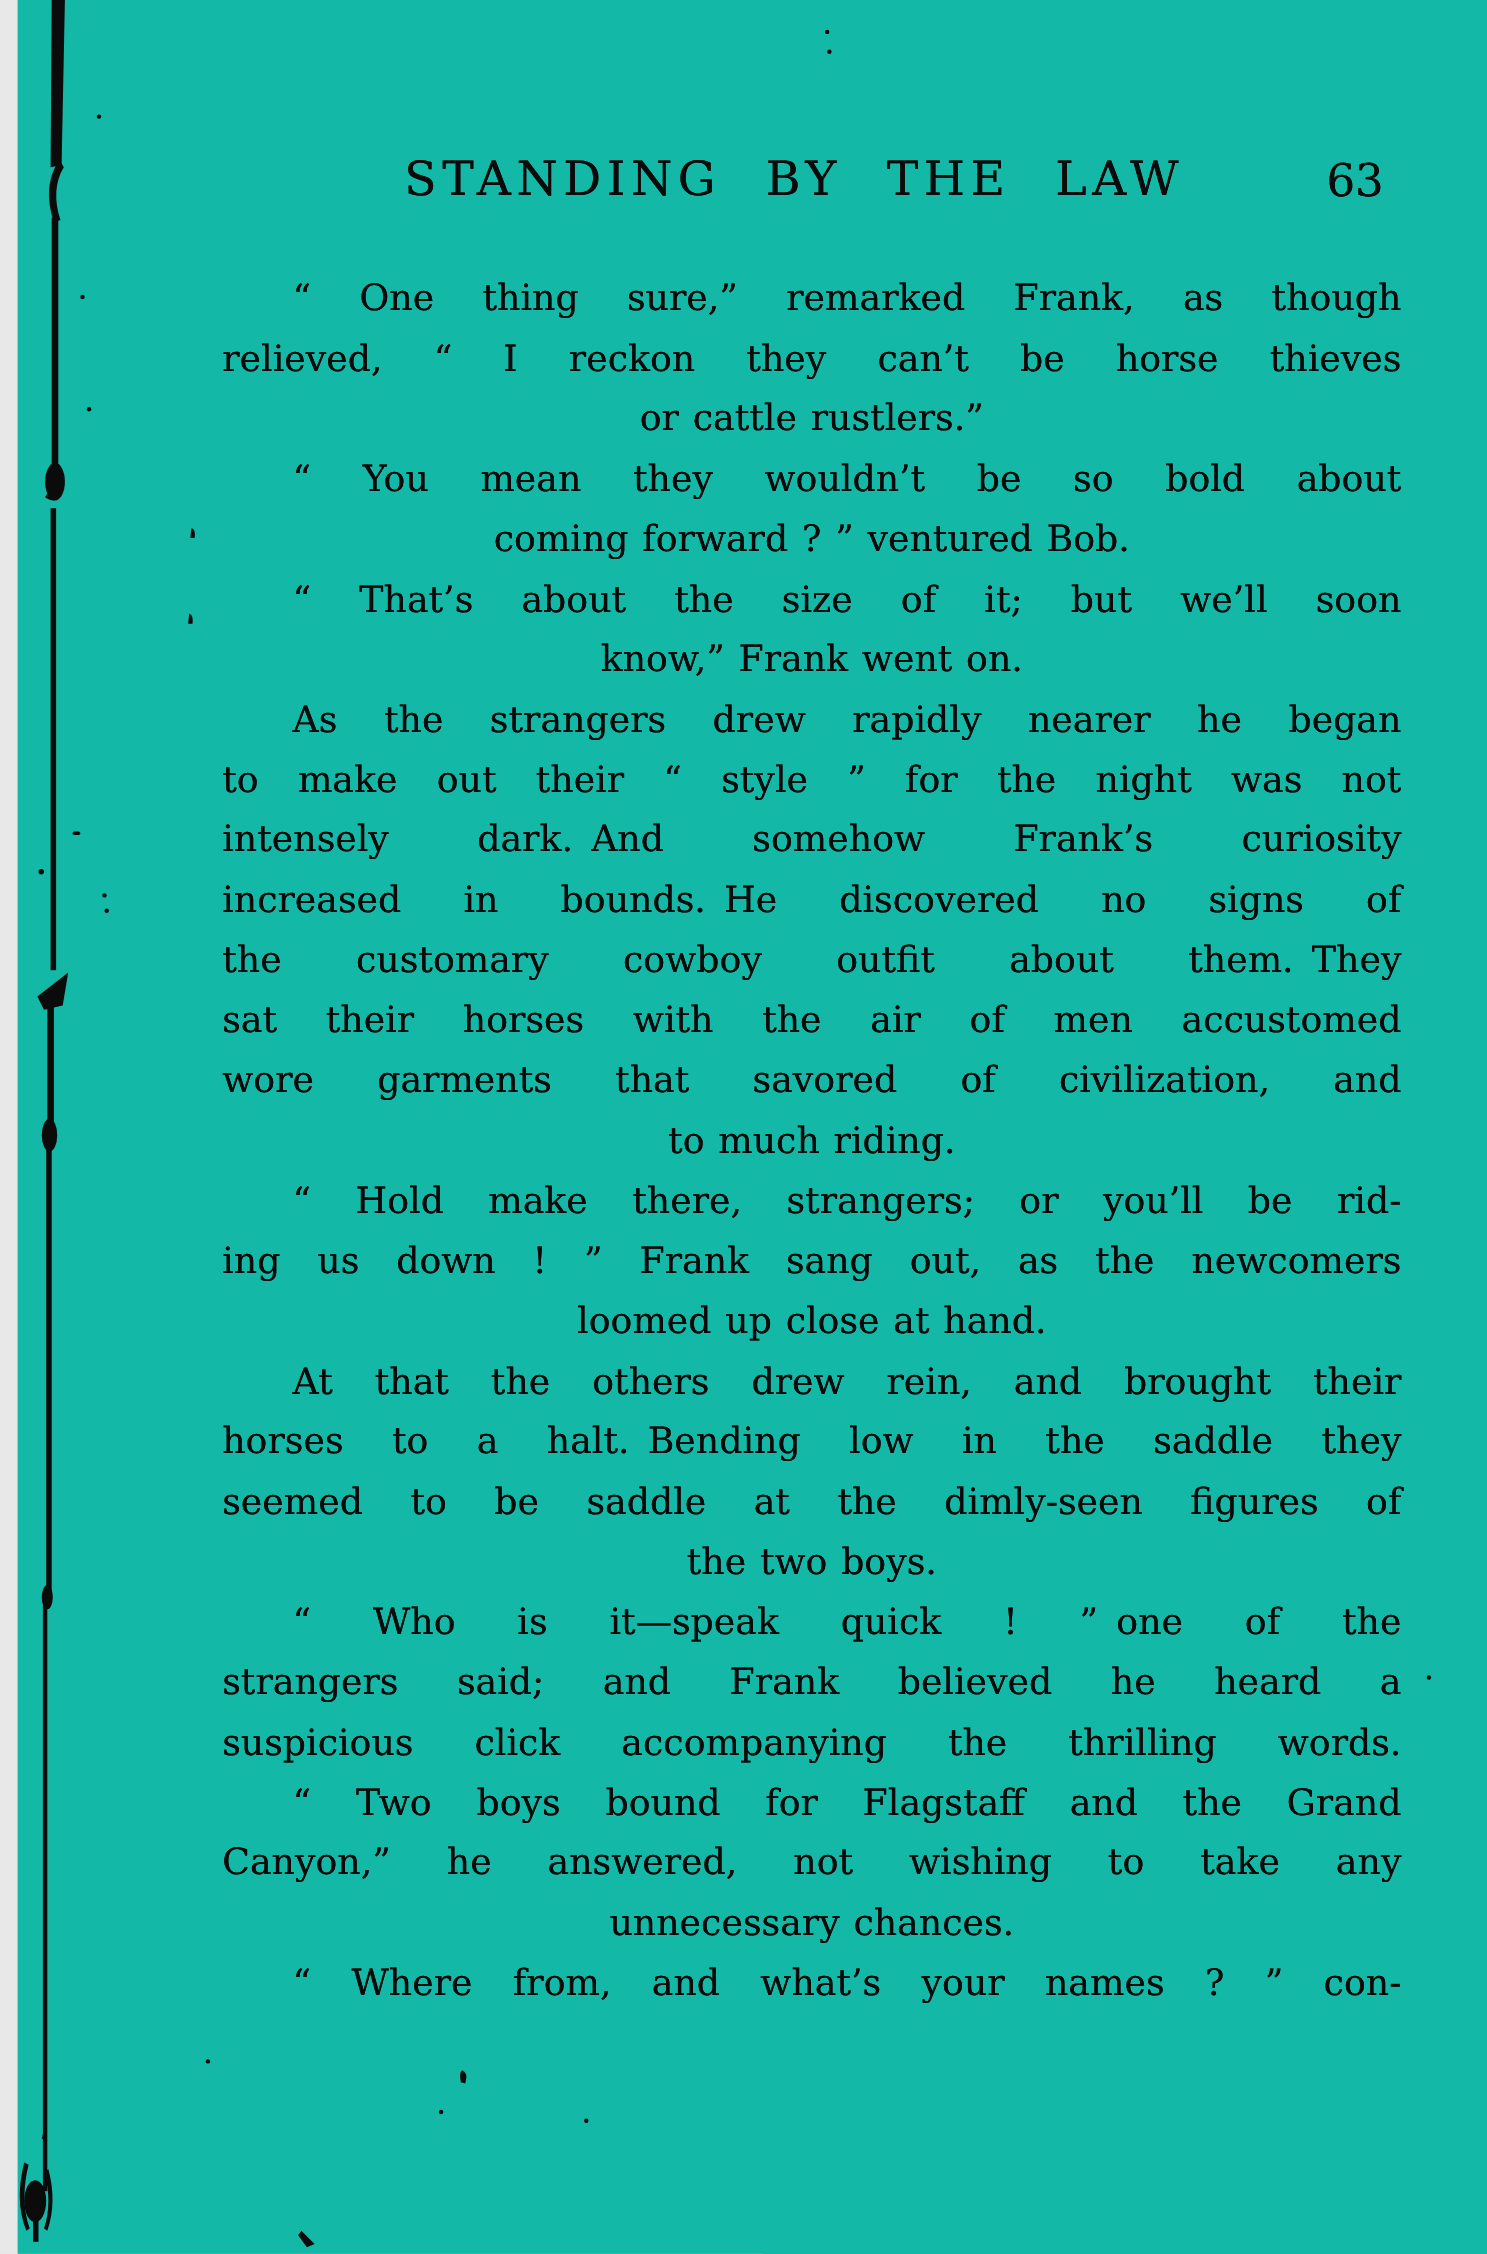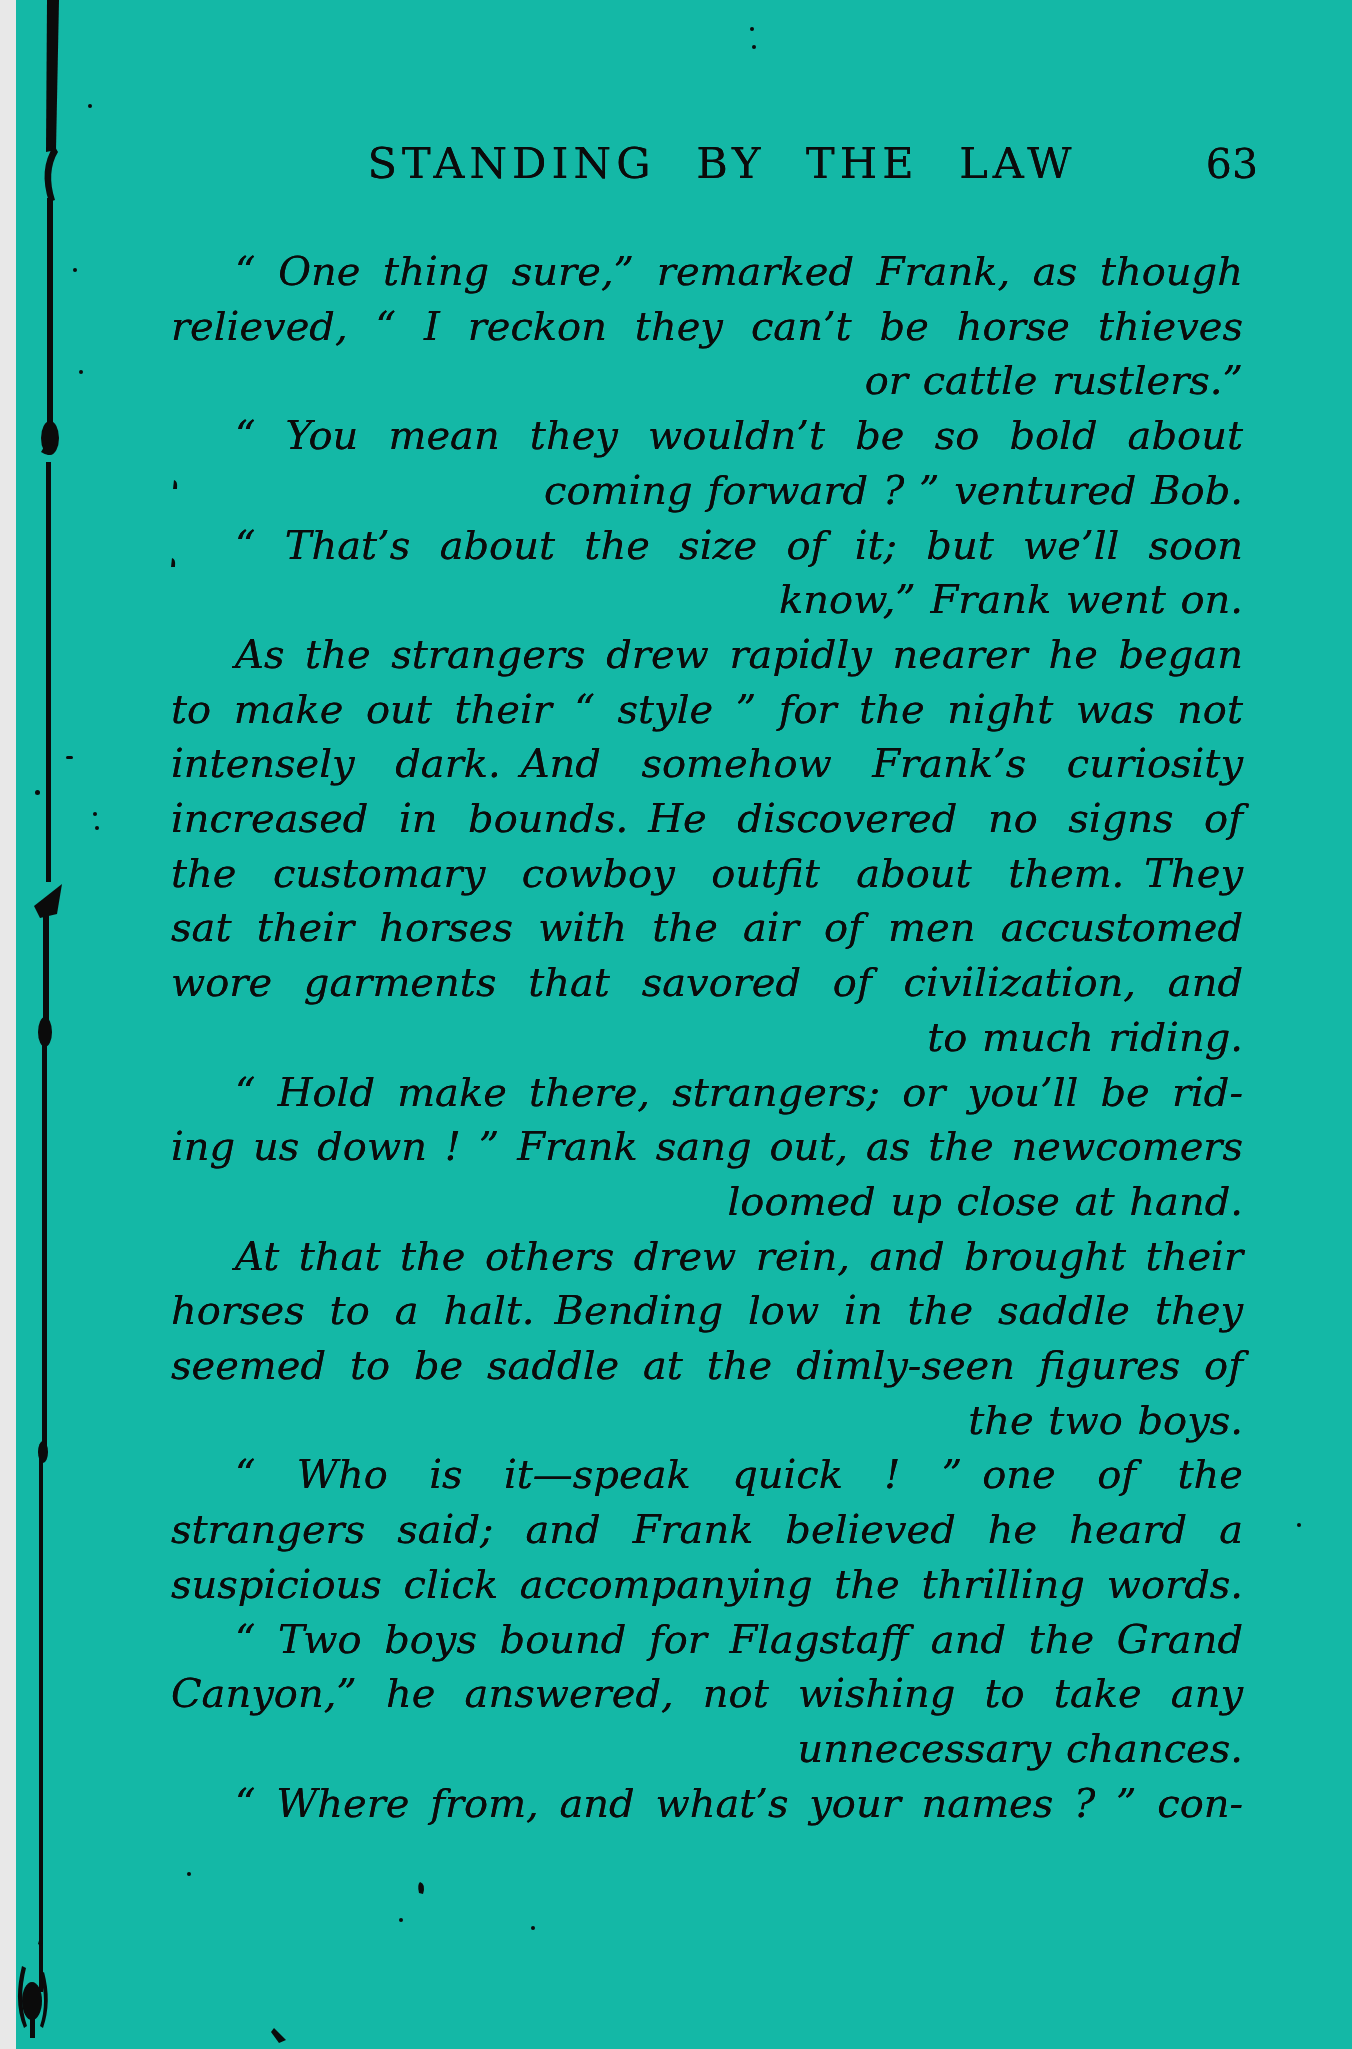--- a/index.html
+++ b/index.html
@@ -35,30 +35,29 @@
     position: absolute;
     right: 0;
     top: 2px;
     font-size: 41px;
     text-shadow: 0 0 0.6px currentColor;
     text-align: center;
   }
 
   .text-block {
     position: absolute;
-    left: 155px;
+    left: 186px;
     top: 244px;
     width: 1072px;
-    font-size: 40px;
+    font-size: 33px;
     line-height: 54.7px;
     word-spacing: 2px;
     text-shadow: 0 0 0.55px currentColor;
-    font-style: italic;
   }
-  .line { white-space: nowrap; text-align: right; }
+  .line { white-space: nowrap; text-align: center; }
   .line.j {
     white-space: normal;
     text-align: justify;
     text-align-last: justify;
   }
   .line.ind { padding-left: 64px; }
   .line.j.ind { padding-left: 0; text-indent: 64px; }
 
   .speck {
     position: absolute;

